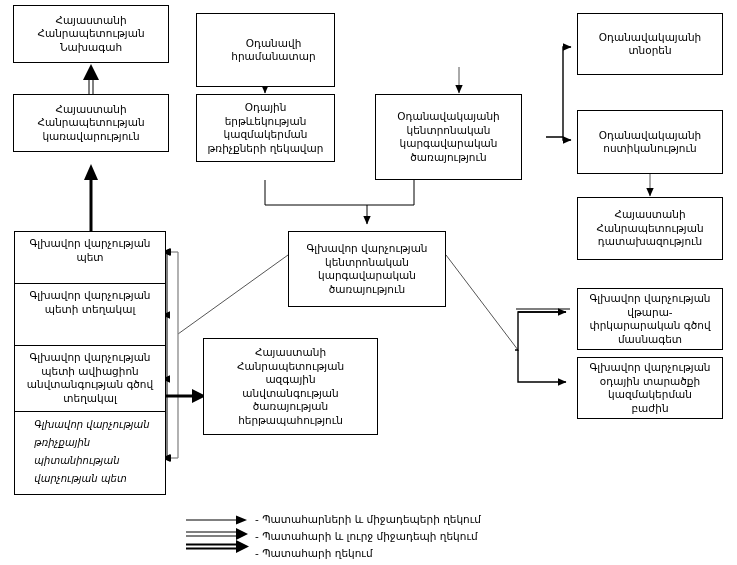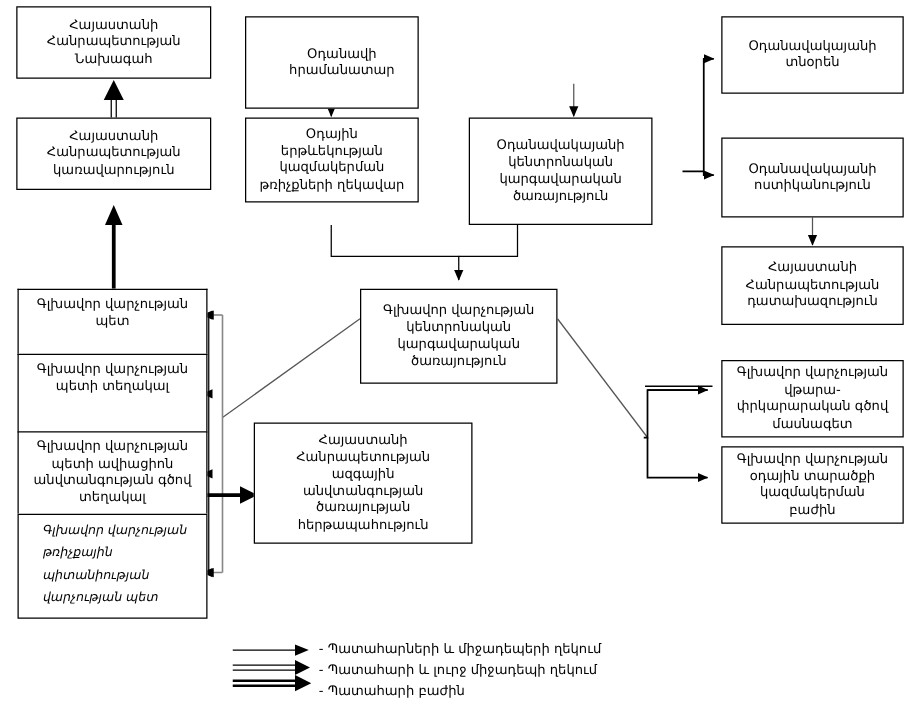--- a/index.html
+++ b/index.html
@@ -231,15 +231,15 @@
     </g>
     <g>
       <line x1="0" y1="32.5" x2="52" y2="32.5" stroke="#000" stroke-width="2"></line>
       <line x1="0" y1="36.5" x2="52" y2="36.5" stroke="#000" stroke-width="2"></line>
       <path d="M50,28 L63,34.5 L50,41 Z" fill="#000"></path>
     </g>
   </svg>
 
   <div class="legend-label" style="left:255px; top:529px;">- Պատահարի և լուրջ միջադեպի ղեկում</div>
   <div class="legend-label" style="left:255px; top:512px;">- Պատահարների և միջադեպերի ղեկում</div>
-  <div class="legend-label" style="left:255px; top:546px;">- Պատահարի բաժին</div>
+  <div class="legend-label" style="left:255px; top:546px;">- Պատահարի ղեկում</div>
 
 </div>
 
 </body></html>

